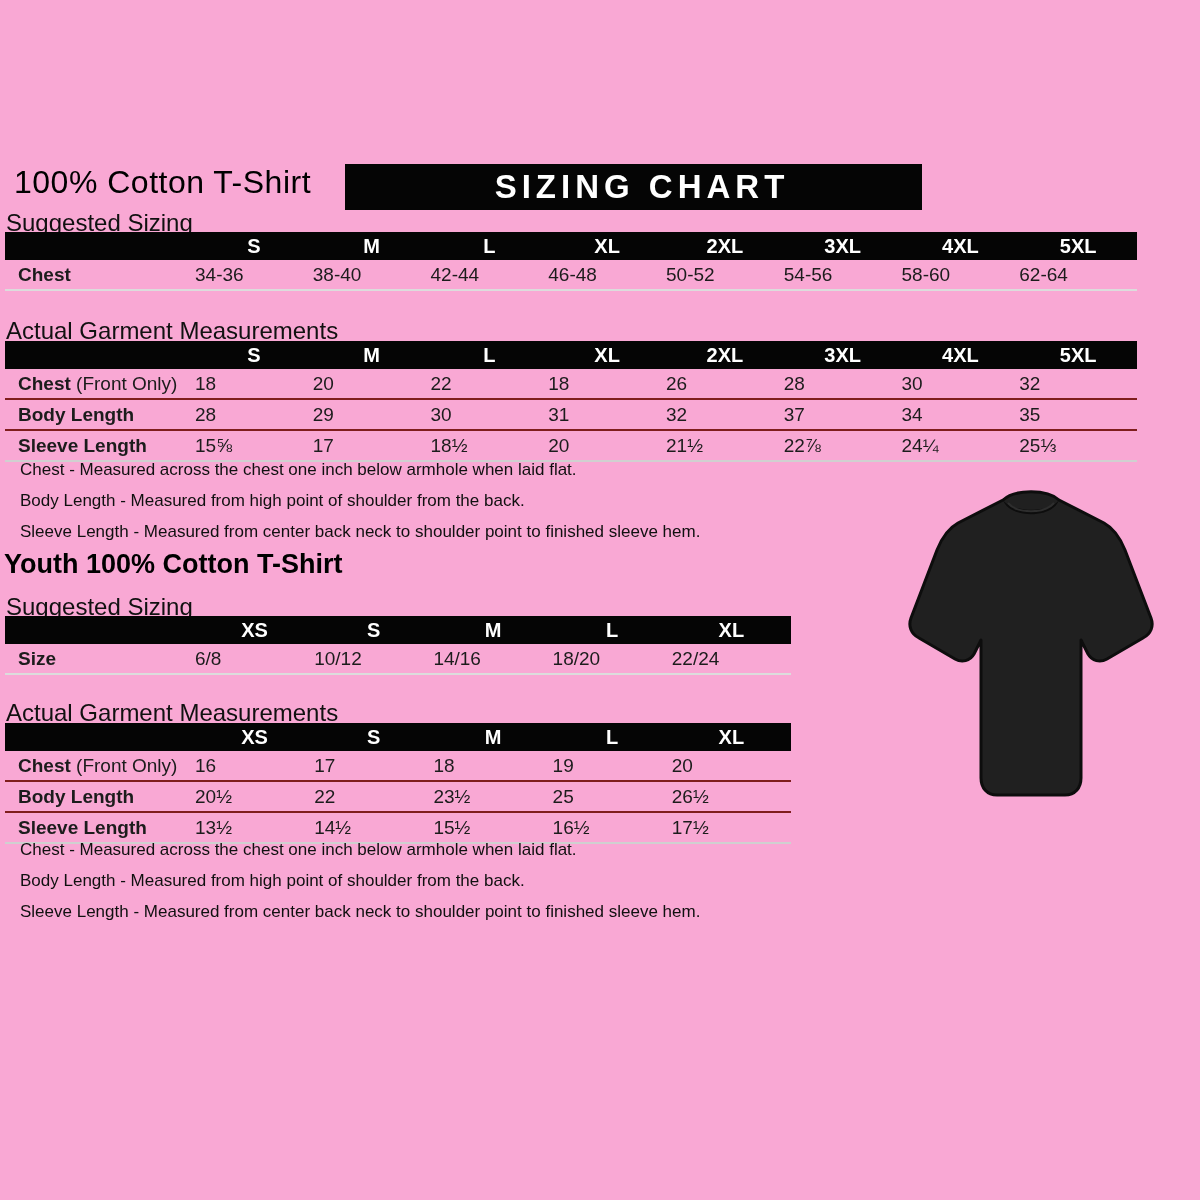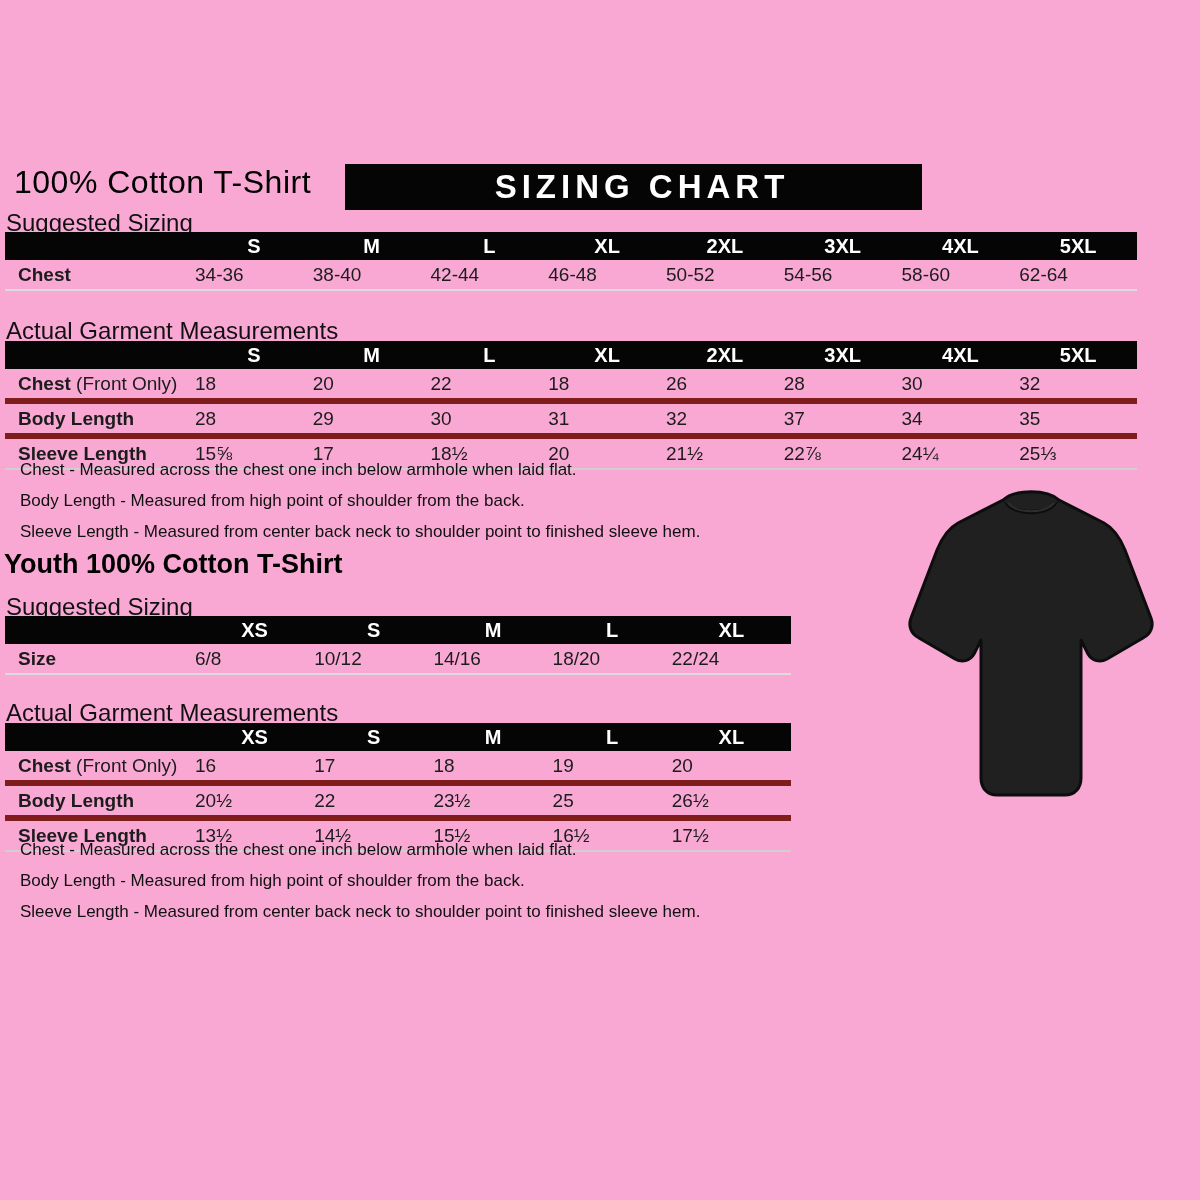--- a/index.html
+++ b/index.html
@@ -21,21 +21,21 @@
   thead th{
     background:#050505;color:#ffffff;font-weight:bold;font-size:20px;
     height:28px;padding:0;text-align:center;
   }
   tbody td{
     font-size:19px;text-align:left;height:29px;padding:0;color:#1c1c1c;vertical-align:middle;
   }
   td.rowlabel{text-align:left;padding-left:13px;}
   td.rowlabel b{font-weight:bold;}
   .tbl-suggested tbody tr:last-child td{border-bottom:2px solid #dcdcdc;}
-  .tbl-actual tbody tr:not(:first-child) td{border-top:6px solid #7f1d1d;}
+  .tbl-actual tbody tr:not(:first-child) td{border-top:2px solid #7f1d1d;}
   .tbl-actual tbody tr:last-child td{border-bottom:2px solid #d0d0d0;}
   #adult-suggested-table{left:5px;top:232px;width:1132px;}
   #adult-actual-table{left:5px;top:341px;width:1132px;}
   #youth-suggested-table{left:5px;top:616px;width:786px;}
   #youth-actual-table{left:5px;top:723px;width:786px;}
   .notes{position:absolute;left:20px;font-size:17px;color:#101010;}
   .notes div{margin-bottom:11px;}
   #adult-notes{top:460px;}
   #youth-notes{top:840px;}
   #tshirt{position:absolute;left:890px;top:470px;width:282px;height:340px;}

